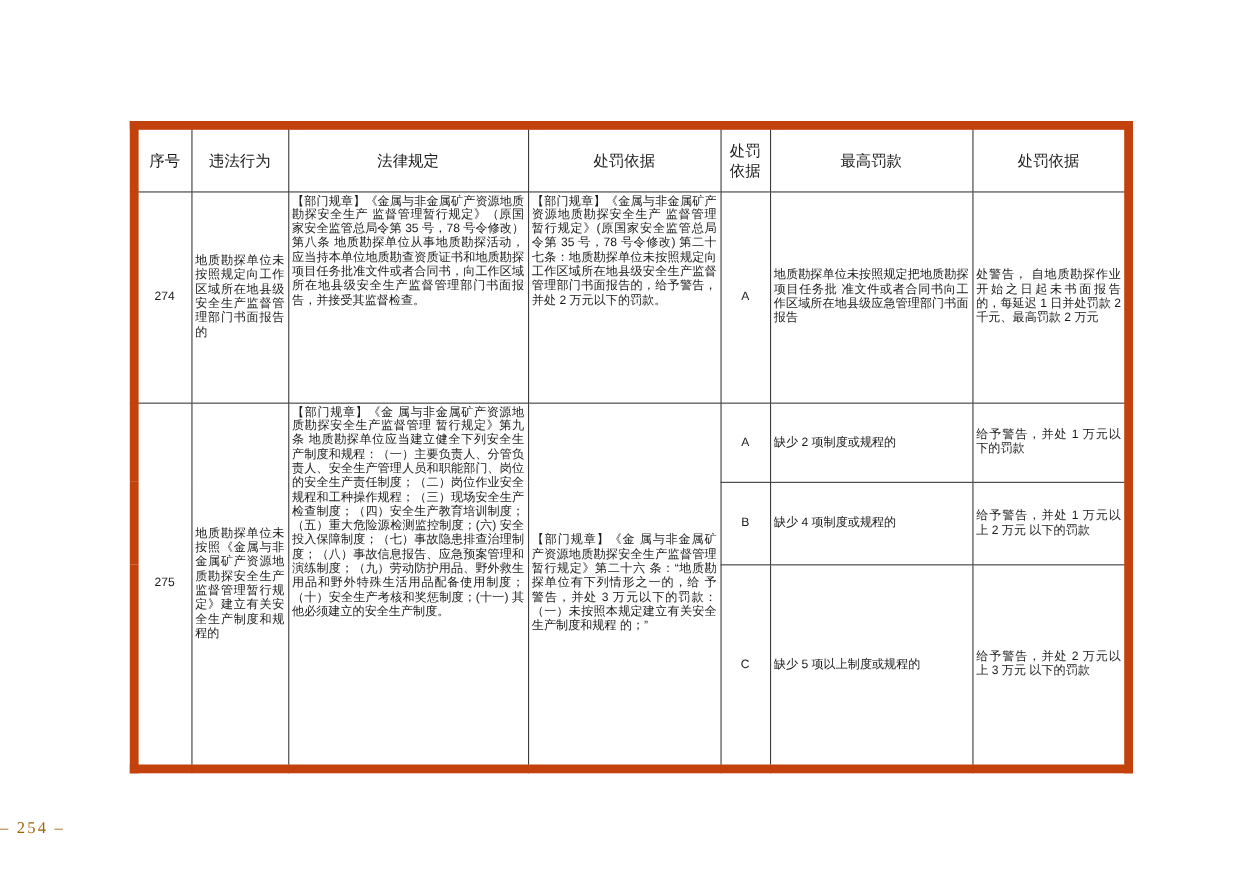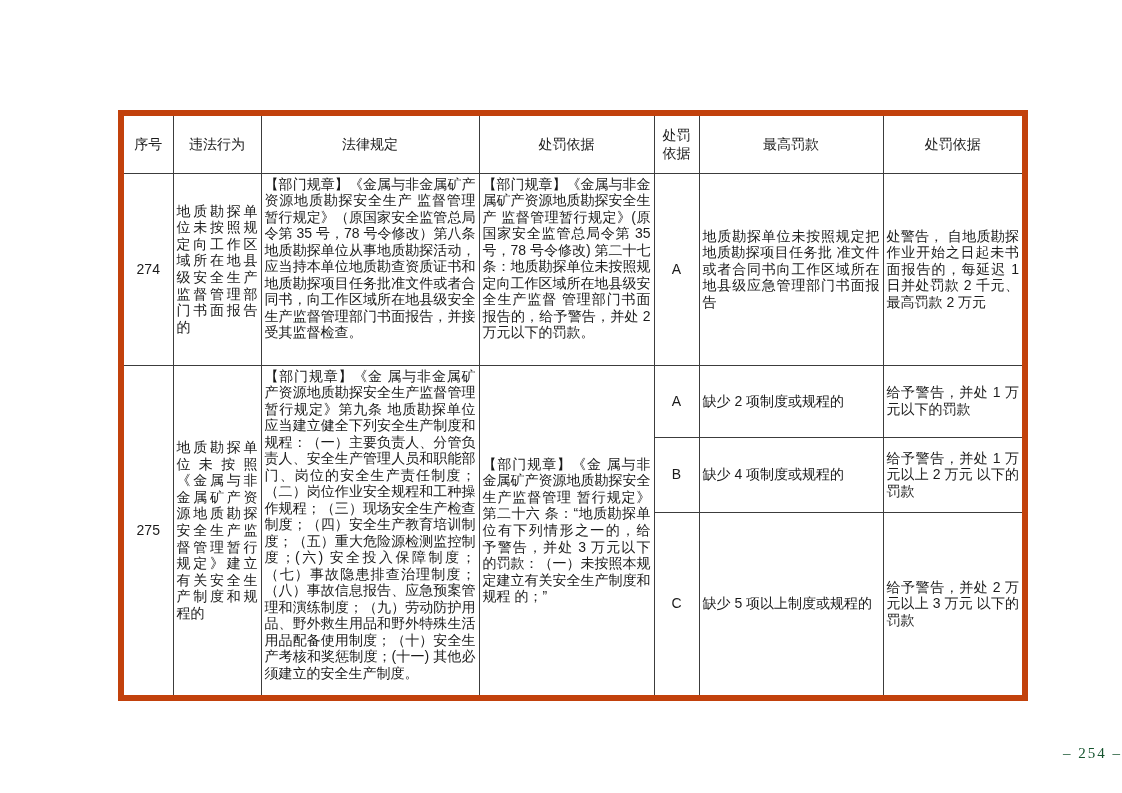--- a/index.html
+++ b/index.html
@@ -11,59 +11,59 @@
     font-family: "Liberation Sans", "DejaVu Sans", sans-serif;
     color: #1a1a1a;
   }
   .doc-table {
     position: absolute;
     left: 118px;
     top: 110px;
     width: 904px;
     border-collapse: collapse;
     table-layout: fixed;
-    border: 6px solid #c2410c;
+    border: 8px solid #c2410c;
   }
   .doc-table th, .doc-table td {
     border: 1px solid #3c3c3c;
     font-weight: normal;
     overflow: hidden;
   }
   .doc-table th {
     font-size: 14px;
     line-height: 1.3;
     text-align: center;
     vertical-align: middle;
     height: 60px;
     padding: 2px 3px;
   }
   .doc-table td {
-    font-size: 14px;
+    font-size: 11px;
     line-height: 1.18;
     vertical-align: middle;
     padding: 2px 3px;
     text-align: justify;
     text-align-last: left;
     word-break: break-all;
   }
   .ta-center { text-align: left; text-align-last: center !important; }
   .va-top { vertical-align: top !important; }
   .r-274 { height: 192px; }
   .r-275a { height: 72px; }
   .r-275b { height: 75px; }
   .r-275c { height: 186px; }
   .page-footer {
     position: absolute;
     left: 0;
     top: 745px;
     width: 100%;
-    text-align: right;
+    text-align: left;
     font-family: "Liberation Serif", "DejaVu Serif", serif;
     font-size: 15px;
-    color: #14532d;
+    color: #a16207;
     letter-spacing: 2px;
   }
 </style>
 </head>
 <body>
 
 <table class="doc-table">
   <colgroup>
     <col style="width:52px">
     <col style="width:88px">

